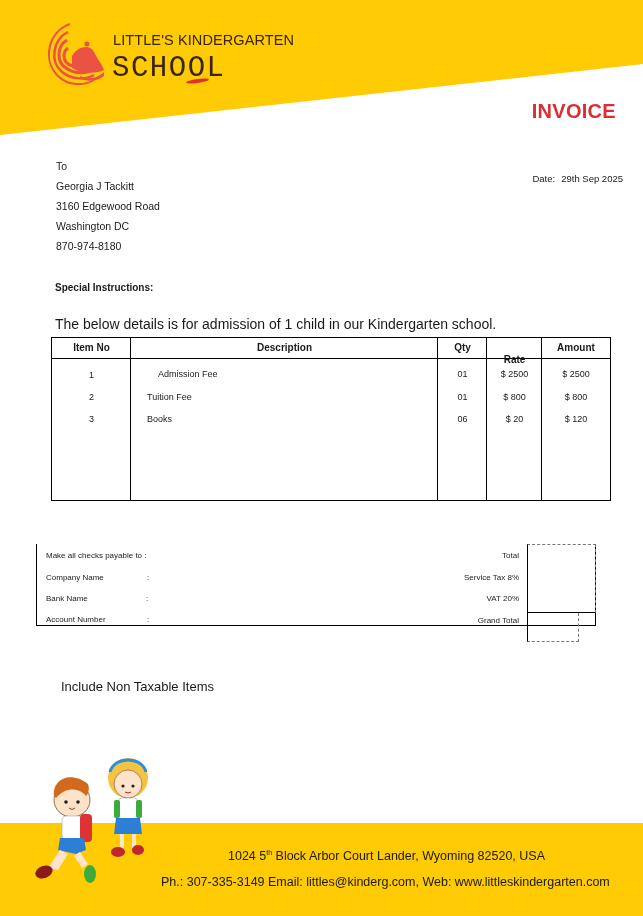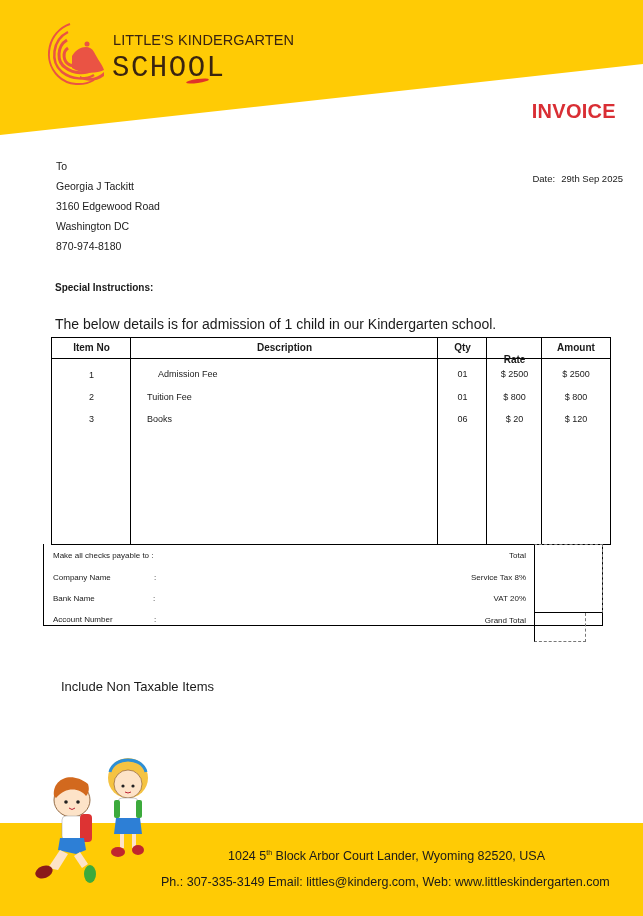--- a/index.html
+++ b/index.html
@@ -18,33 +18,33 @@
     .invoice-title { position: absolute; right: 27px; top: 100px; font-size: 20px; font-weight: bold; color: #d92e34; letter-spacing: 0.3px; }
 
     .to-block { position: absolute; left: 56px; top: 156px; font-size: 10.5px; line-height: 20px; color: #1a1a1a; }
     .date-line { position: absolute; right: 20px; top: 173px; font-size: 9.5px; color: #1a1a1a; }
     .date-line .gap { display: inline-block; width: 6px; }
 
     .instructions-title { position: absolute; left: 55px; top: 282px; font-size: 10px; font-weight: bold; color: #1a1a1a; }
     .instructions-text { position: absolute; left: 55px; top: 316px; font-size: 14px; color: #1a1a1a; }
 
     
-    .items-table { position: absolute; left: 51px; top: 337px; width: 560px; height: 208px; border: 1px solid #000; }
+    .items-table { position: absolute; left: 51px; top: 337px; width: 560px; height: 164px; border: 1px solid #000; }
     .col { position: absolute; top: 0; bottom: 0; border-right: 1px solid #000; }
     .col.c1 { left: 0; width: 79px; }
     .col.c2 { left: 79px; width: 307px; }
     .col.c3 { left: 386px; width: 49px; }
     .col.c4 { left: 435px; width: 55px; }
     .col.c5 { left: 490px; width: 68px; border-right: none; }
     .thead-line { position: absolute; left: 0; right: 0; top: 20px; border-top: 1px solid #000; }
     .th { position: absolute; top: 4px; font-size: 10px; font-weight: bold; color: #1a1a1a; text-align: center; }
     .row-cell { position: absolute; font-size: 9px; color: #1a1a1a; }
 
     
-    .summary { position: absolute; left: 43px; top: 544px; width: 560px; height: 82px; border: 1px solid #000; border-top: none; }
+    .summary { position: absolute; left: 36px; top: 544px; width: 560px; height: 82px; border: 1px solid #000; border-top: none; }
     .summary-left { position: absolute; left: 9px; font-size: 8px; color: #1a1a1a; }
     .summary-colon { position: absolute; font-size: 8px; color: #1a1a1a; }
     .summary-right { position: absolute; right: 76px; font-size: 8px; color: #1a1a1a; }
     .totals-box { position: absolute; left: 490px; top: 0; width: 69px; height: 69px; border-left: 1px solid #000; border-top: 1px dashed #777; border-right: 1px dashed #777; border-bottom: 1px solid #000; }
     .grand-box { position: absolute; left: 490px; top: 69px; width: 52px; height: 29px; border-left: 1px solid #000; border-right: 1px dashed #777; border-bottom: 1px dashed #777; }
 
     .non-taxable { position: absolute; left: 61px; top: 679px; font-size: 13px; color: #1a1a1a; }
 
     .footer-band { position: absolute; left: 0; top: 823px; width: 643px; height: 93px; background: #ffcb05; }
     .footer-address { position: absolute; left: 228px; top: 849px; font-size: 12.5px; color: #1a1a1a; }

